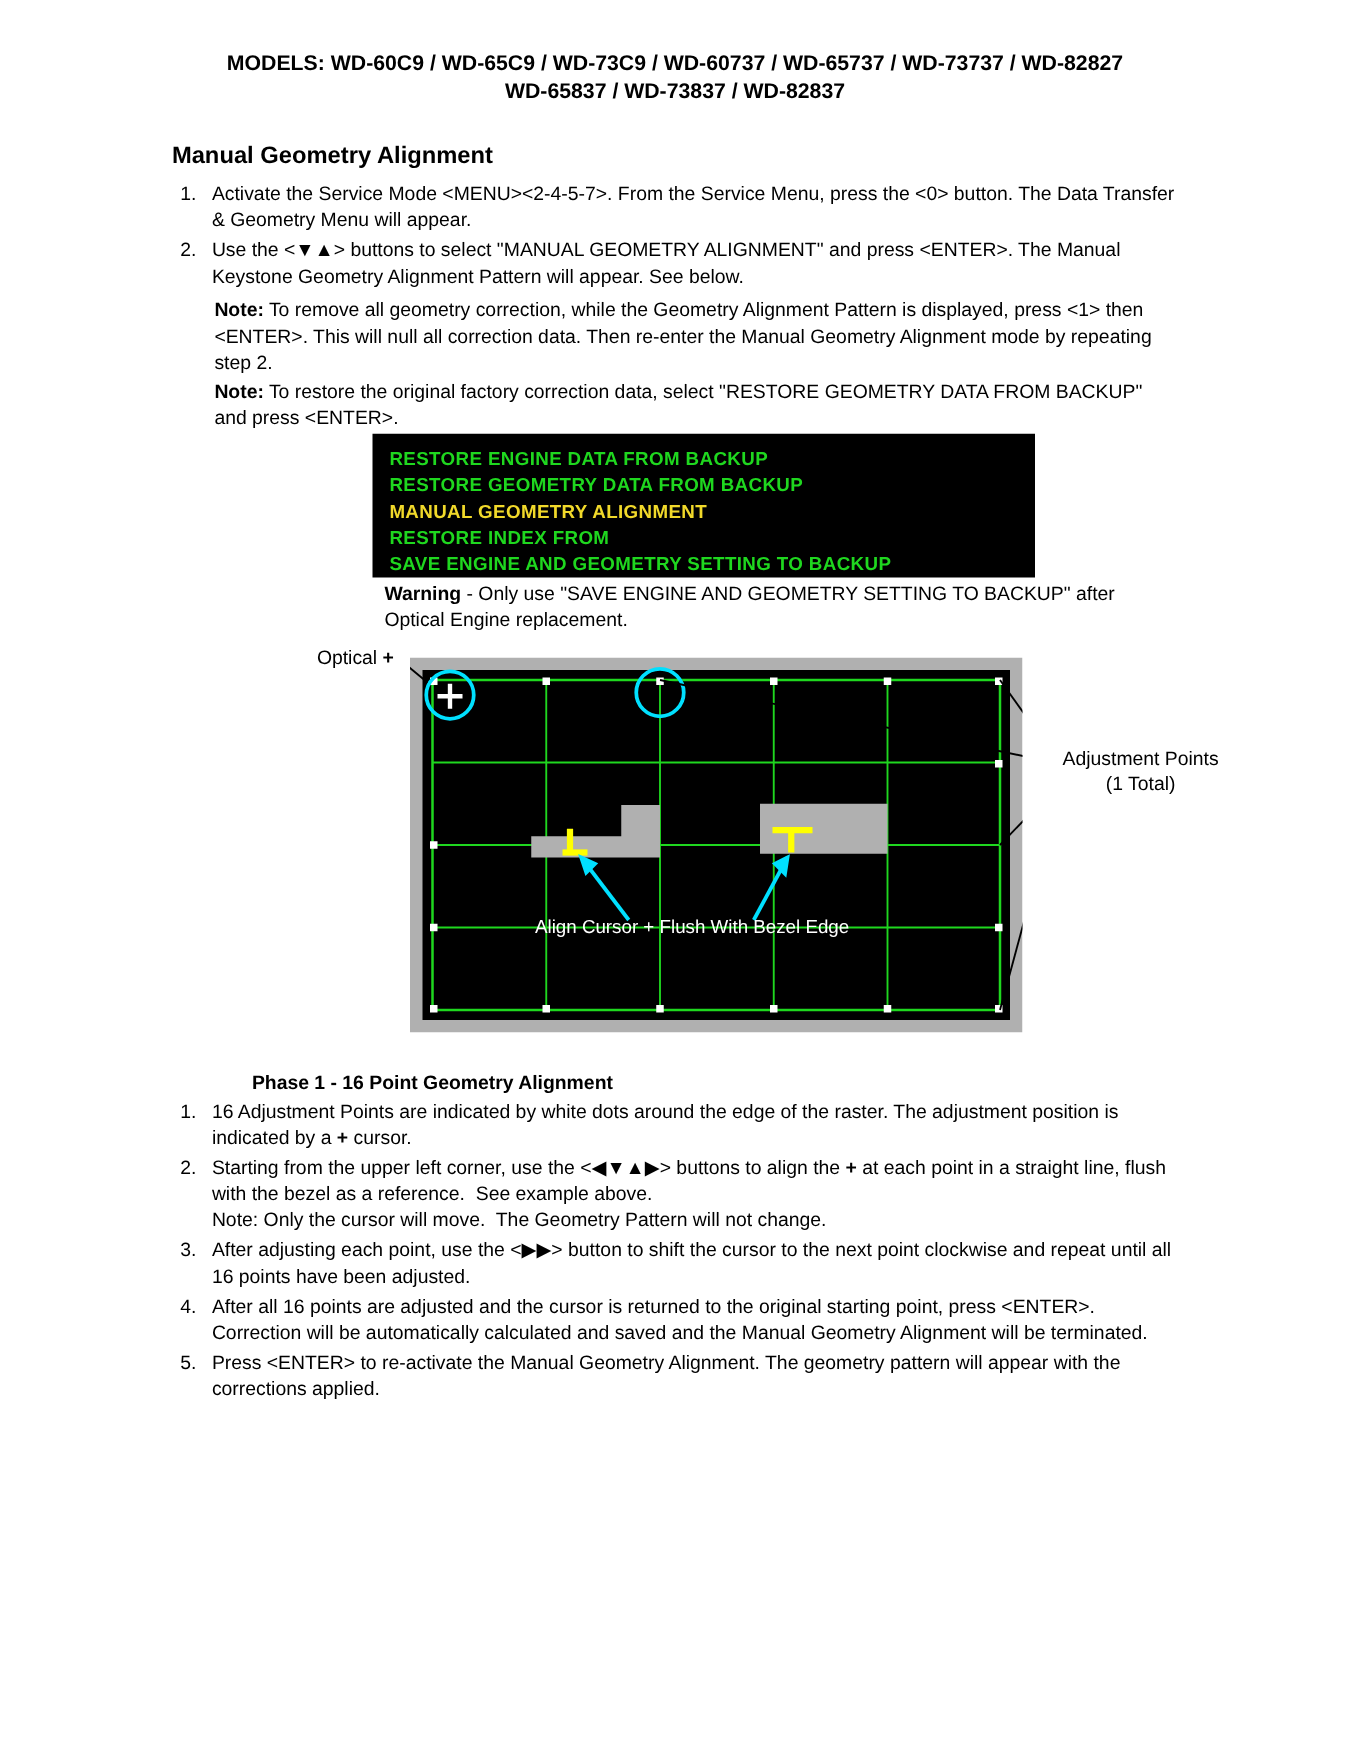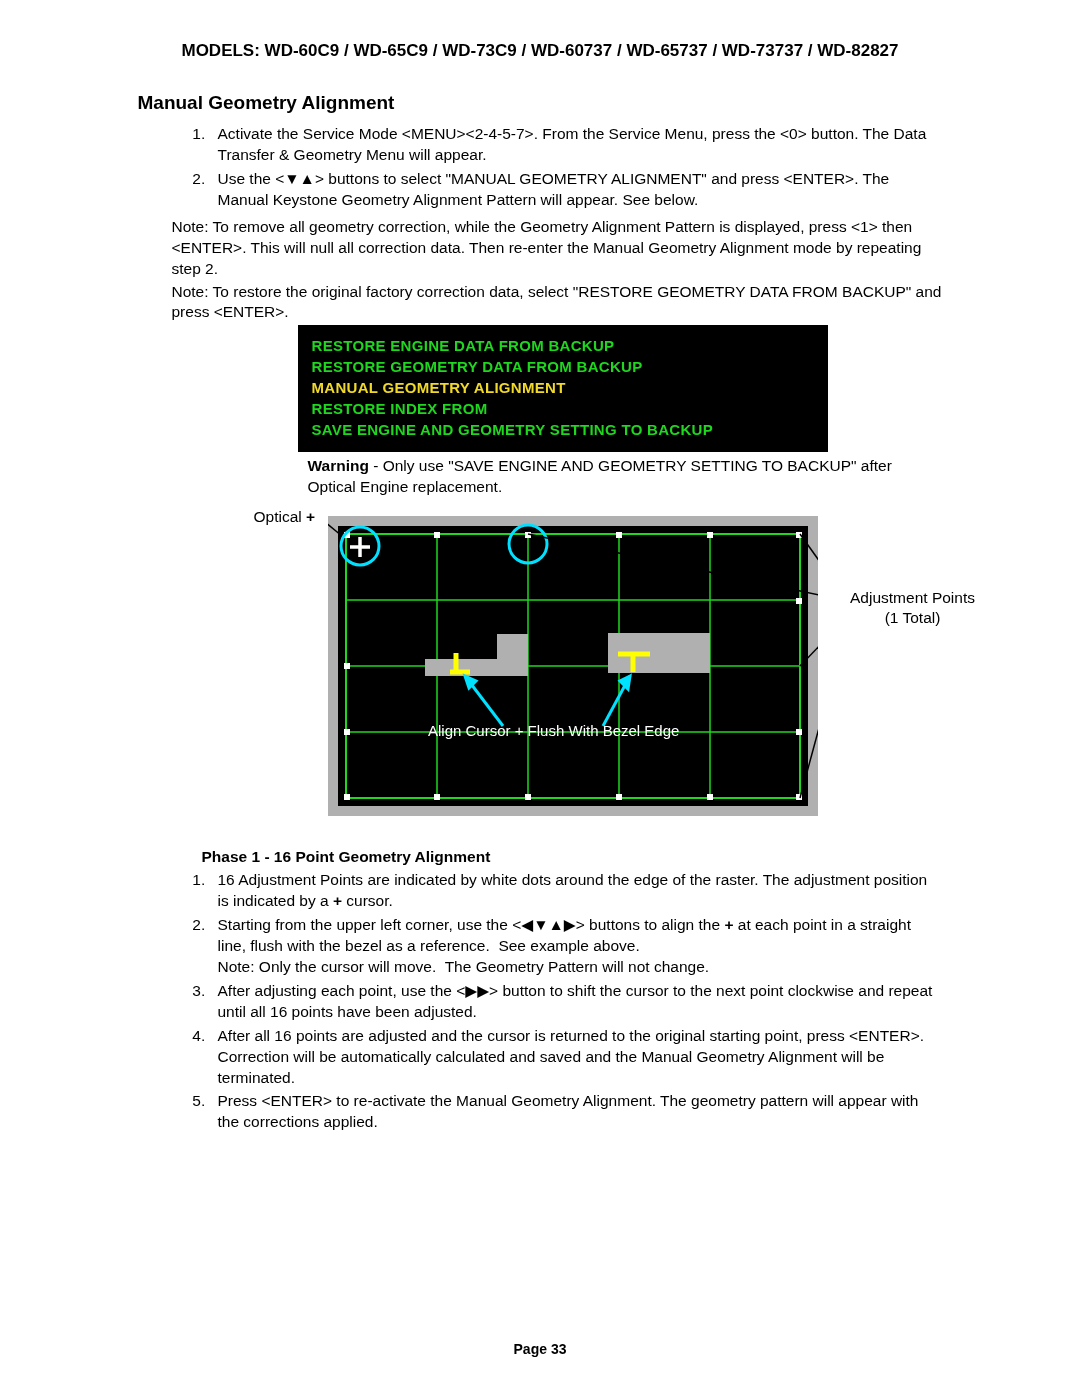--- a/index.html
+++ b/index.html
@@ -23,44 +23,44 @@
     font-size: 17px;
     margin-bottom: 30px;
     line-height: 1.3;
   }
   h2.section-title {
     font-size: 19px;
     font-weight: bold;
     margin: 10px 0 10px 0;
   }
   ol {
-    margin: 4px 0 6px 72px;
+    margin: 4px 0 6px 24px;
     padding: 0;
   }
   ol li {
     margin-bottom: 3px;
     line-height: 1.35;
     font-size: 15.5px;
     padding-left: 8px;
   }
   .note {
     margin: 2px 0 2px 34px;
     line-height: 1.35;
     font-size: 15.5px;
   }
-  .note b { font-weight: normal; text-align: right; }
+  .note b { font-weight: bold; text-align: right; }
   .menu-caption {
     font-size: 15.5px;
     margin: 18px 0 2px 160px;
   }
   .menu-box {
     margin: 0 0 4px 160px;
     background: #000;
     width: 530px;
-    padding: 10px 14px 12px 14px;
+    padding: 10px 14px 0 14px;
     box-sizing: border-box;
   }
   .menu-box .mi {
     font-family: "Trebuchet MS", Arial, sans-serif;
     font-weight: bold;
     font-size: 15px;
     line-height: 1.4;
     letter-spacing: 0.3px;
   }
   .mi.green { color: #1fd71f; }
@@ -110,20 +110,21 @@
     font-size: 14px;
   }
 </style>
 </head>
 <body>
 
 <div class="page">
 
   <div class="header">
     <div>MODELS: WD-60C9 / WD-65C9 / WD-73C9 / WD-60737 / WD-65737 / WD-73737 / WD-82827</div>
+    <div>WD-65837 / WD-73837 / WD-82837</div>
   </div>
 
   <h2 class="section-title">Manual Geometry Alignment</h2>
 
   <ol>
     <li>Activate the Service Mode &lt;MENU&gt;&lt;2-4-5-7&gt;.  From the Service Menu, press the &lt;0&gt; button. The Data Transfer &amp; Geometry Menu will appear.</li>
     <li>Use the &lt;▼▲&gt; buttons to select "MANUAL GEOMETRY ALIGNMENT" and press &lt;ENTER&gt;. The Manual Keystone Geometry Alignment Pattern will appear. See below.</li>
   </ol>
 
   <div class="note">
@@ -241,14 +242,13 @@
       <span>16 Adjustment Points are indicated by white dots around the edge of the raster. The adjustment position is indicated by a <b>+</b> cursor.</span>
     </li>
     <li>
       <span>Starting from the upper left corner, use the &lt;◀▼▲▶&gt; buttons to align the <b>+</b> at each point in a straight line, flush with the bezel as a reference.&nbsp; See example above.<br>Note: Only the cursor will move.&nbsp; The Geometry Pattern will not change.</span>
     </li>
     <li>After adjusting each point, use the &lt;▶▶&gt; button to shift the cursor to the next point clockwise and repeat until all 16 points have been adjusted.</li>
     <li>After all 16 points are adjusted and the cursor is returned to the original starting point, press &lt;ENTER&gt;. Correction will be automatically calculated and saved and the Manual Geometry Alignment will be terminated.</li>
     <li>Press &lt;ENTER&gt; to re-activate the Manual Geometry Alignment. The geometry pattern will appear with the corrections applied.</li>
   </ol>
 
-  <div class="footer">Page 33</div>
 </div>
 
 </body></html>

